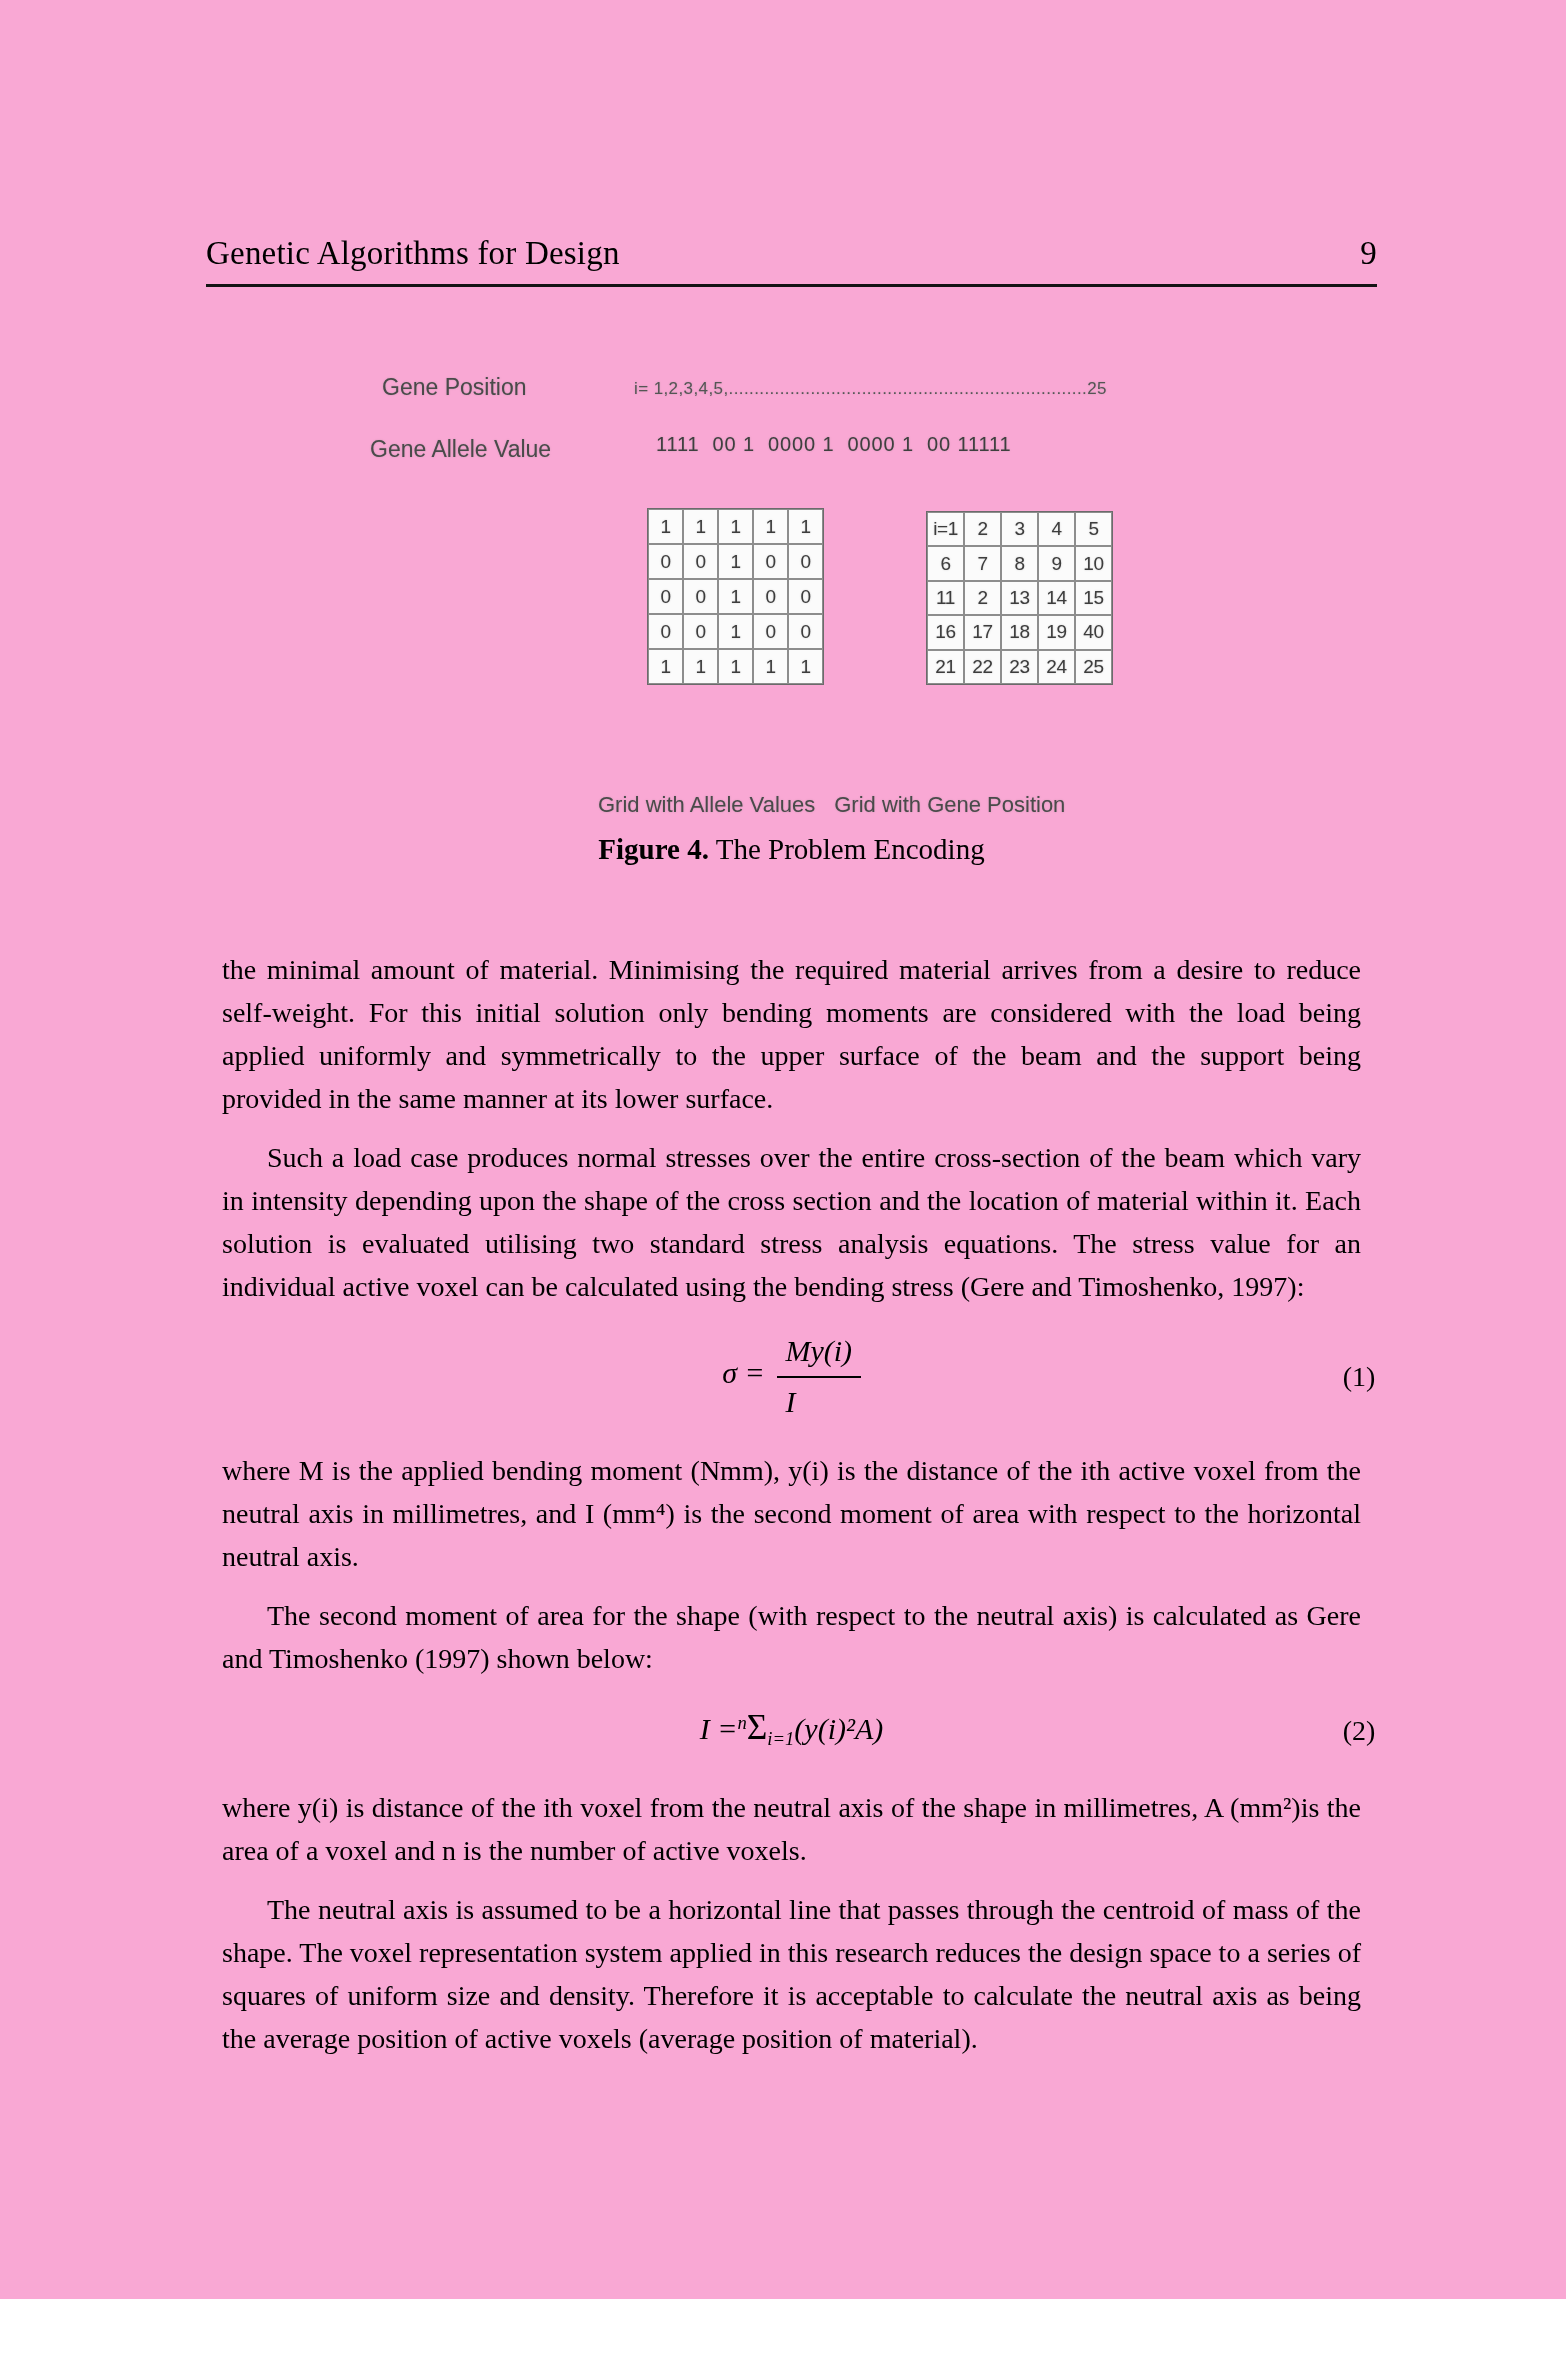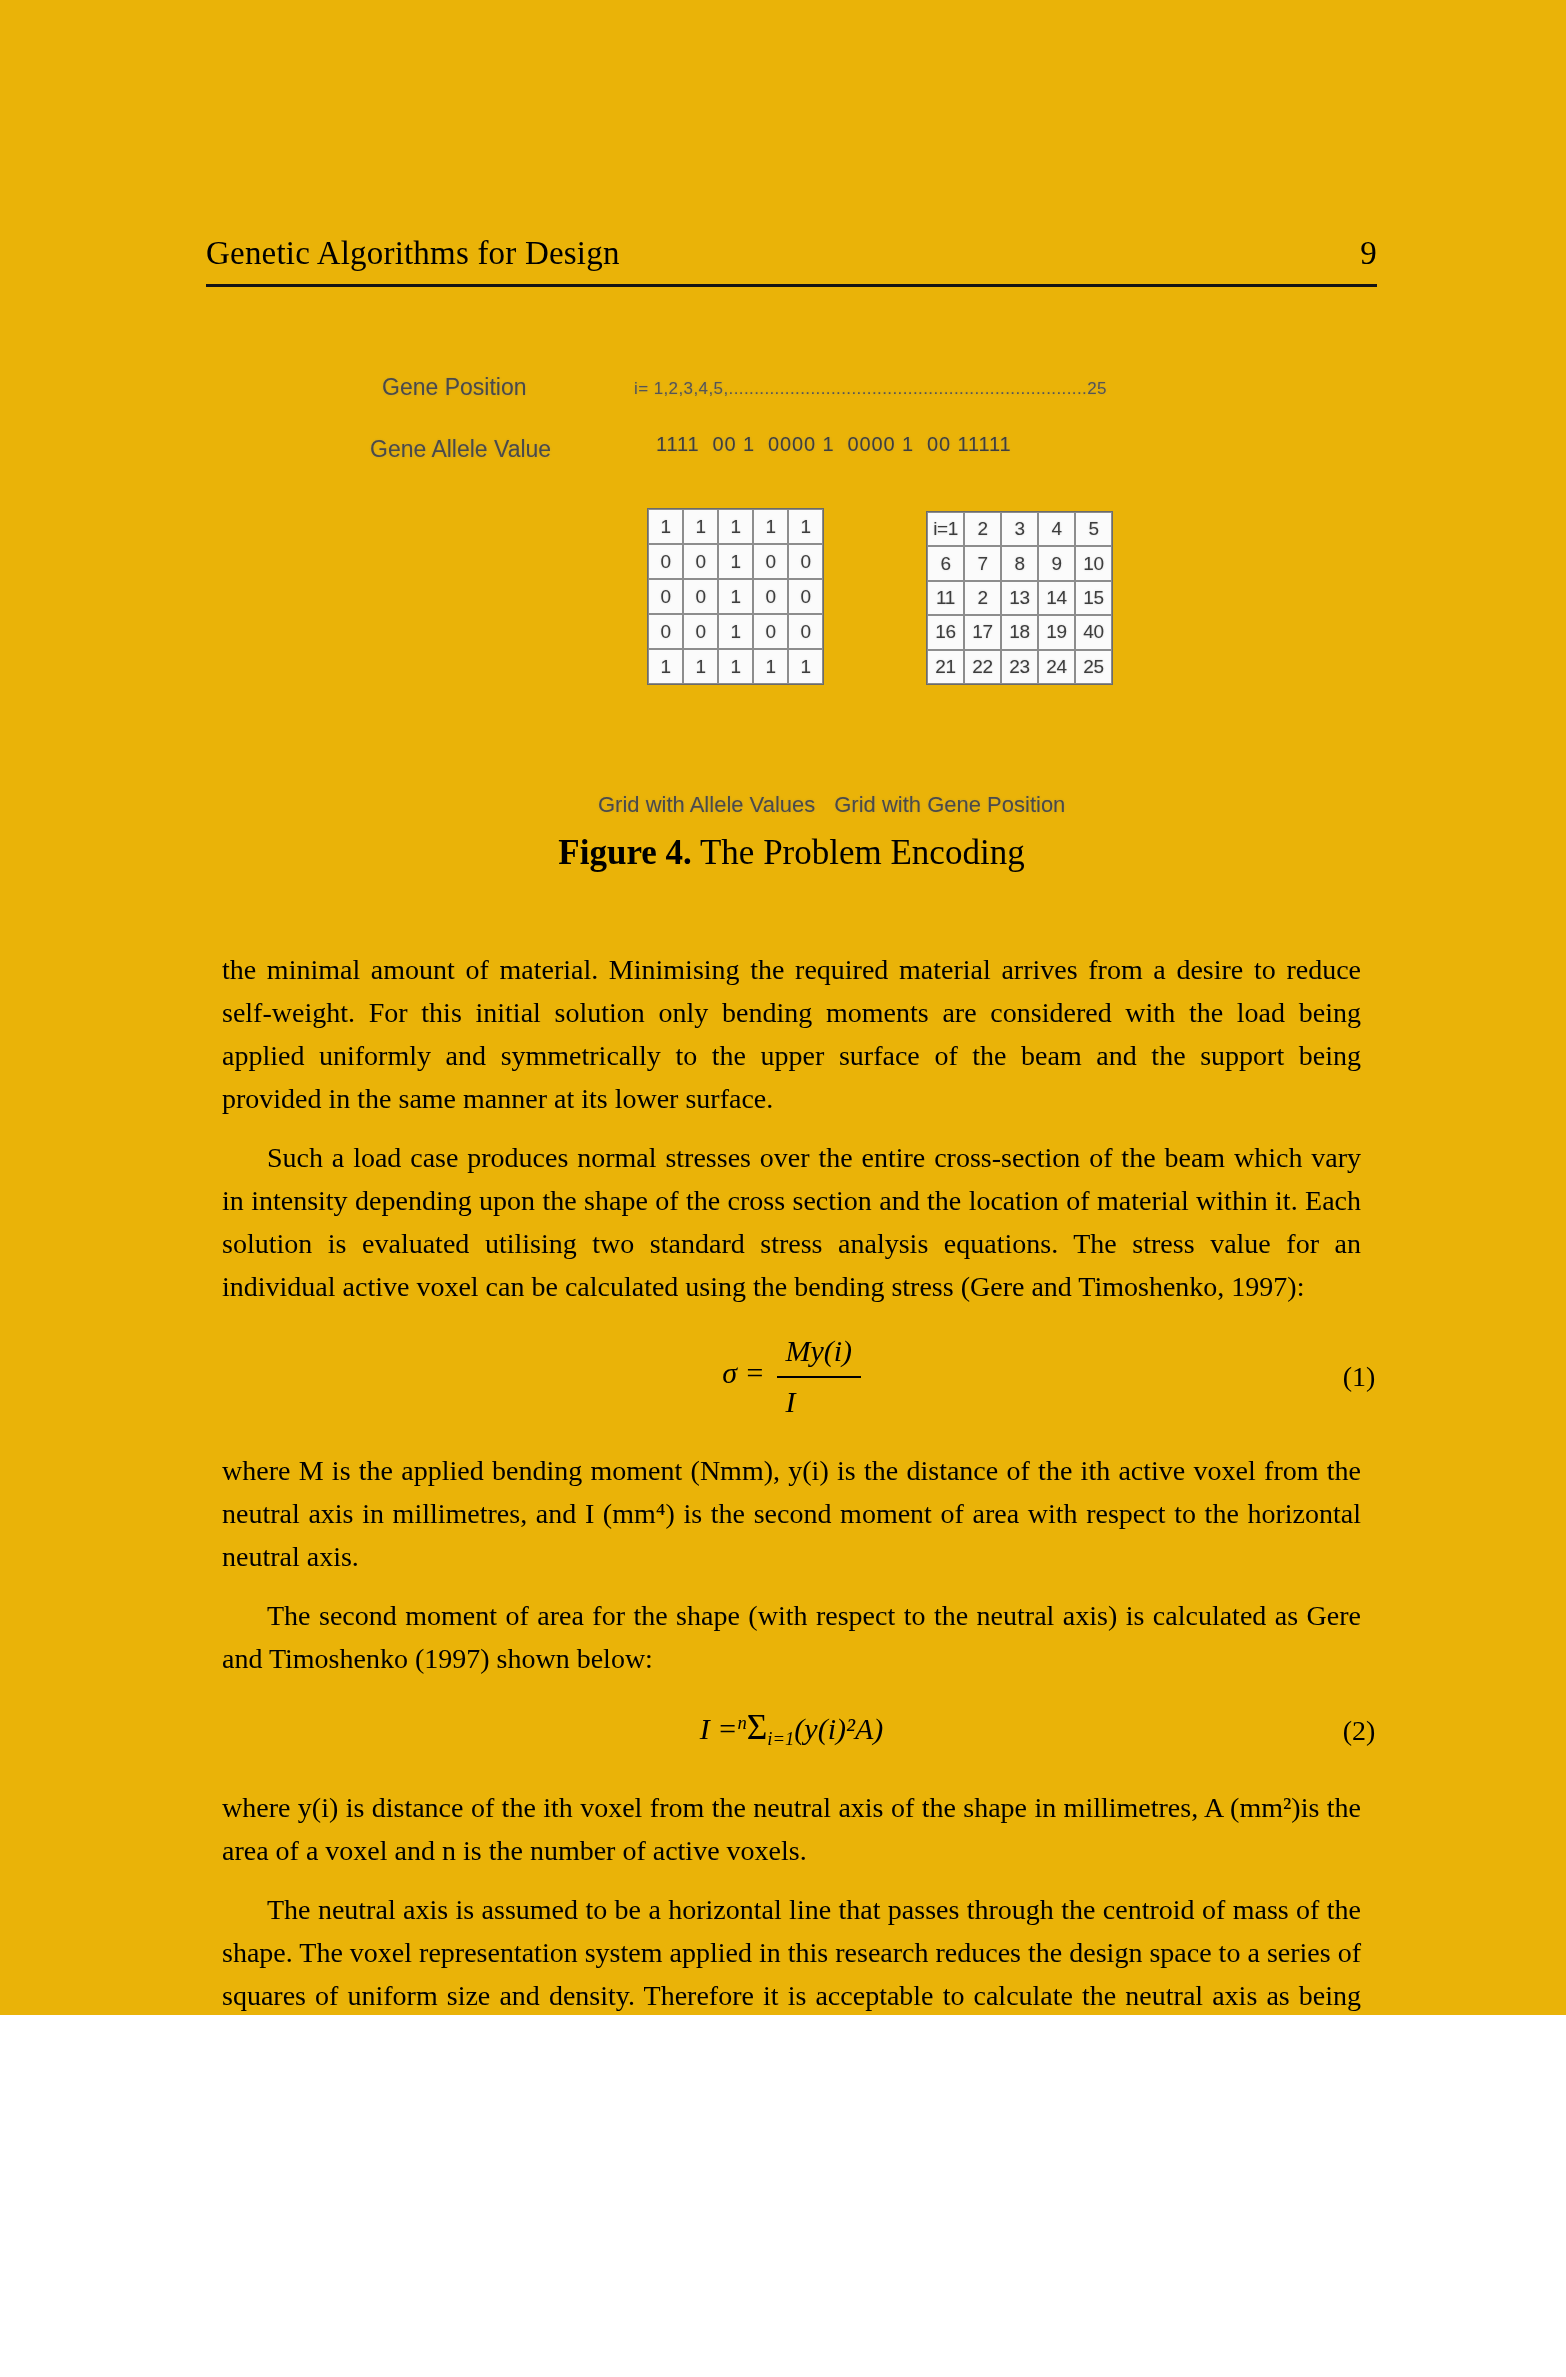--- a/index.html
+++ b/index.html
@@ -1,20 +1,20 @@
 <!DOCTYPE html>
 <html style="font-size:13.7px"><head>
 <meta charset="utf-8">
 <style>
   * { margin:0; padding:0; box-sizing:border-box; }
   html,body { background:#ffffff; }
   .page {
     position:relative;
-    width:1567px; height:2015px;
-    background:#eab308;
+    width:1567px; height:2299px;
+    background:#f9a8d4;
     font-family:"Liberation Serif", serif;
     color:#000;
     overflow:hidden;
   }
 
   
   .header {
     position:absolute; left:206px; top:235px; width:1171px;
     display:flex; justify-content:space-between;
     font-size:33px; letter-spacing:0.2px;
@@ -51,21 +51,21 @@
   .allele-grid   { left:441px; top:144px; width:177px; height:177px; }
   .position-grid { left:720px; top:147px; width:187px; height:174px; }
 
   .grid-captions {
     position:absolute; left:392px; top:380px;
     display:flex; gap:19px; font-size:22px;margin-top:48px;
   }
 
   .fig-caption {
     position:absolute; left:206px; top:833px; width:1171px;
-    text-align:center; font-size:35px;
+    text-align:center; font-size:29px;
   }
 
   
   .body-text {
     position:absolute; left:206px; top:932px; width:1171px;
     font-size:28px; line-height:43px; text-align:justify;
   }
   .body-text p { margin:16px; }
   p.indent { text-indent:45px; }
 

